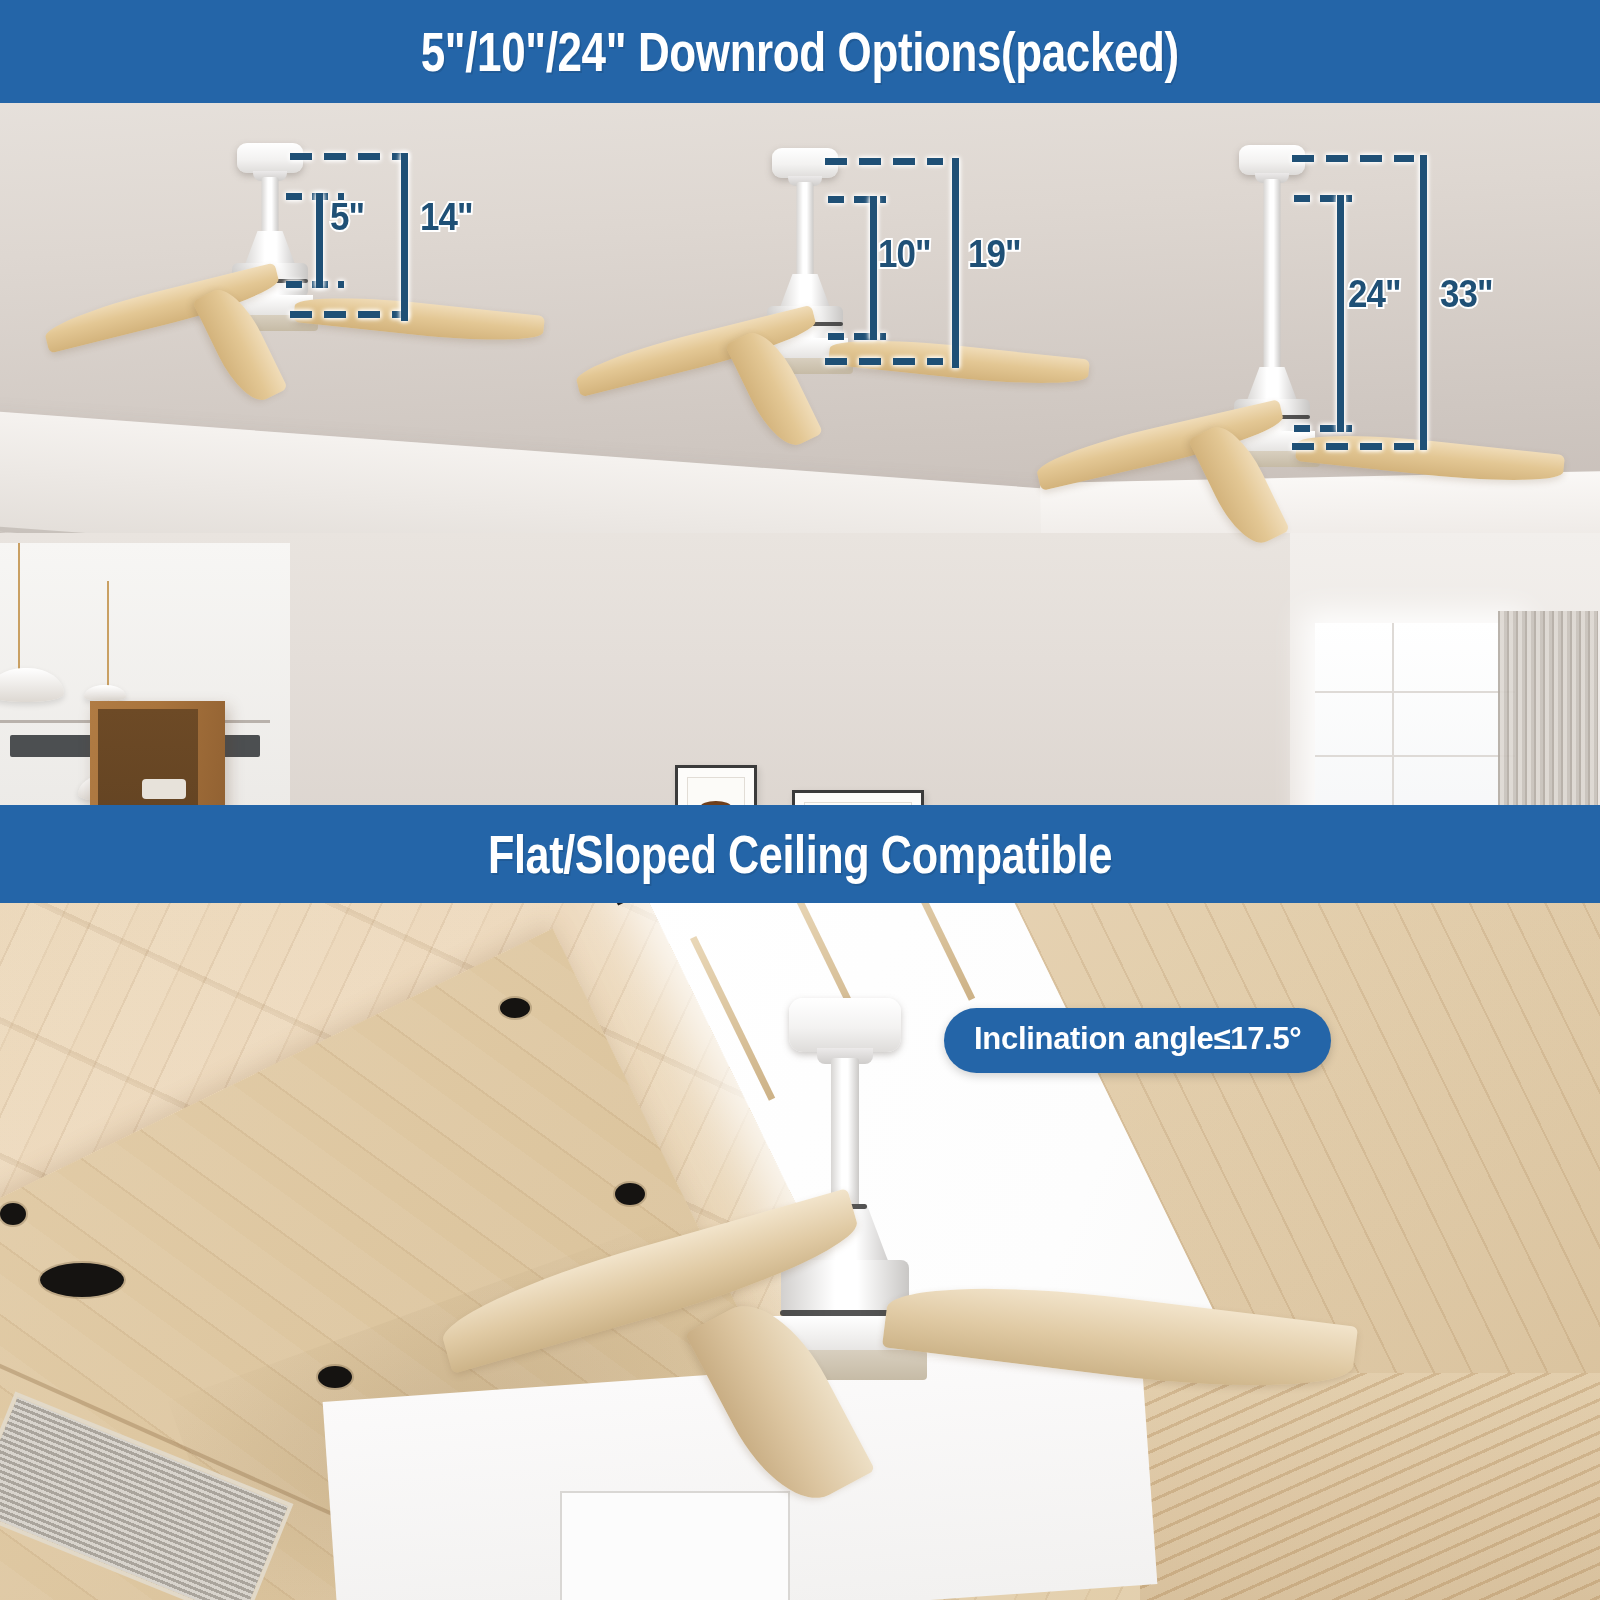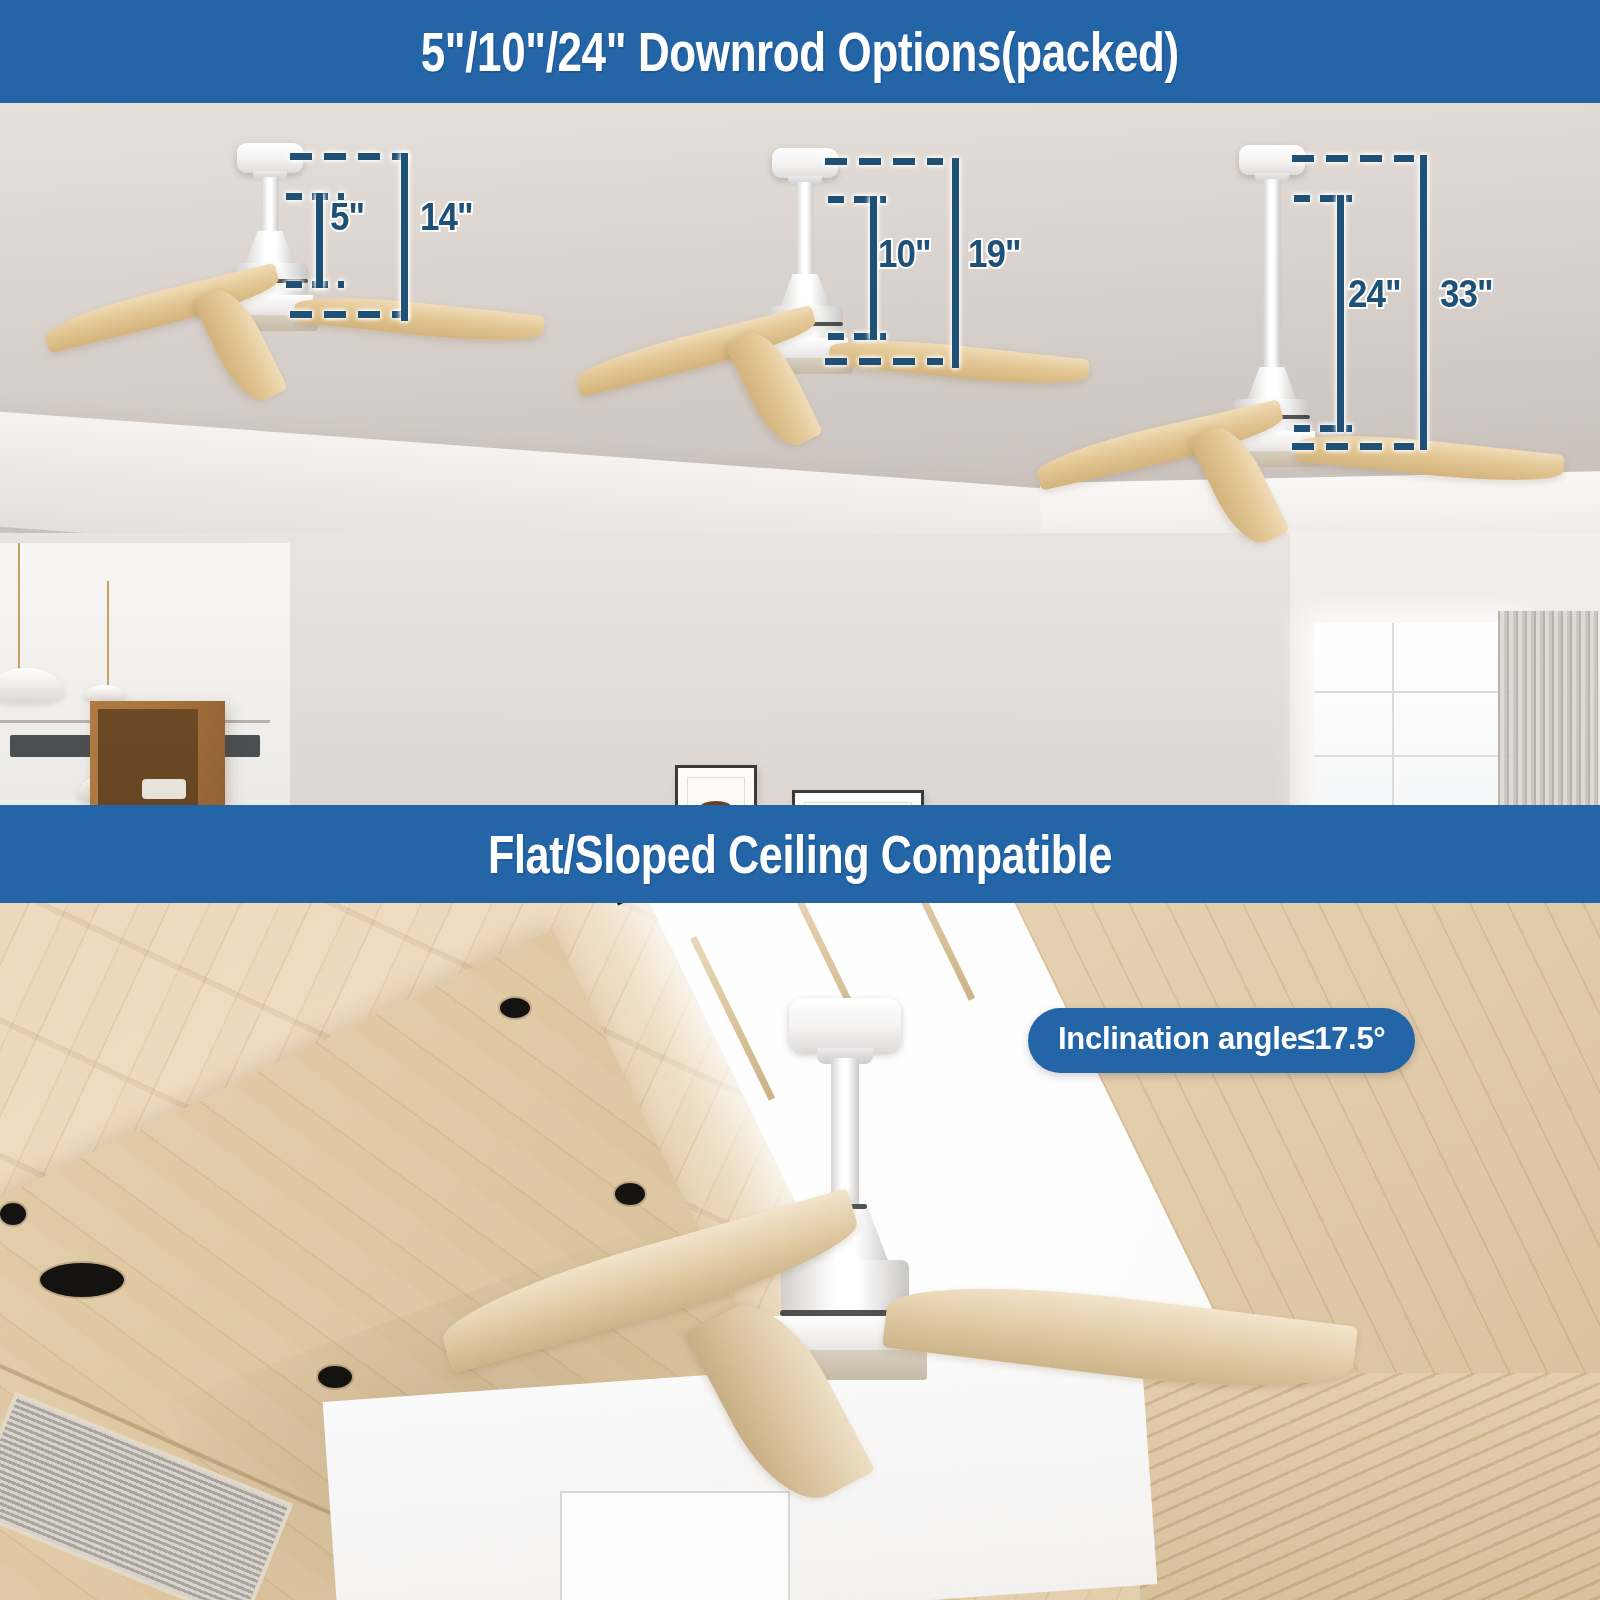--- a/index.html
+++ b/index.html
@@ -513,15 +513,15 @@
     <div class="hub" style="top:318px; width:148px; height:40px;"></div>
     <div class="hub-plate" style="top:352px; width:164px; height:30px;"></div>
     <div class="blade" style="left:-410px; top:248px; width:430px; height:70px; transform:rotate(-16deg);
                 background:linear-gradient(180deg,#f2e4cb,#e0caa4 55%,#cdb489);"></div>
     <div class="blade" style="left:40px; top:300px; width:470px; height:78px; transform:rotate(7deg);
                 background:linear-gradient(180deg,#f2e4cb,#e0caa4 55%,#cdb489);"></div>
     <div class="blade" style="left:-170px; top:352px; width:210px; height:104px; transform:rotate(62deg);
                 background:linear-gradient(180deg,#eddfc5,#dcc5a0 55%,#c9ae84);"></div>
   </div>
 
-  <div class="pill" style="left:1028px; top:105px;">Inclination angle≤17.5°</div>
+  <div class="pill" style="left:944px; top:105px;">Inclination angle≤17.5°</div>
 
 </div>
 
 </body></html>

